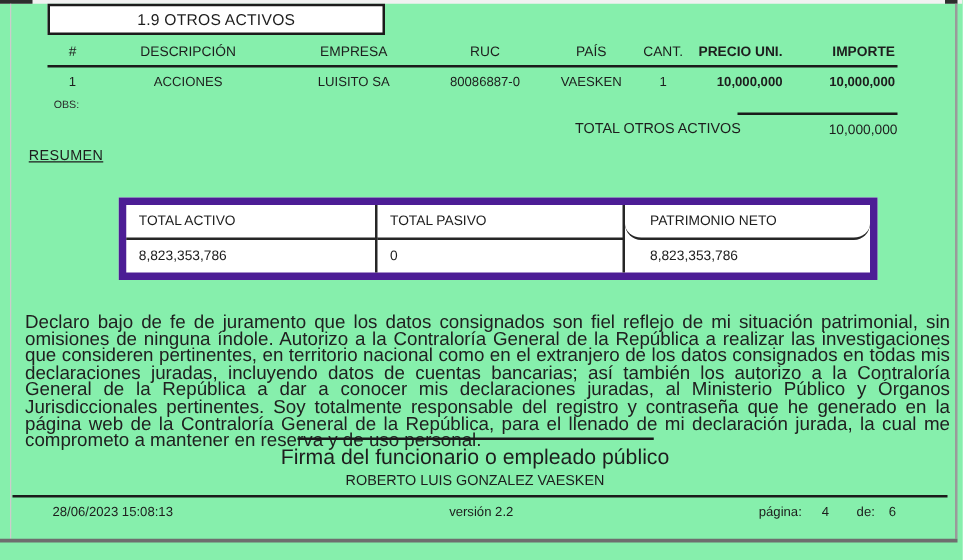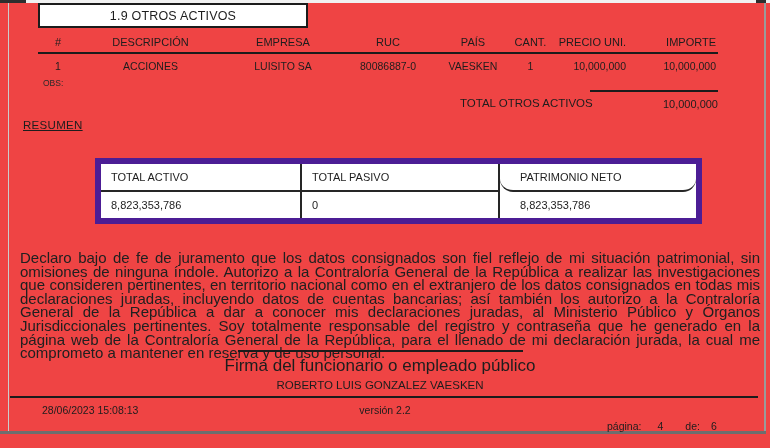--- a/index.html
+++ b/index.html
@@ -2,21 +2,21 @@
 <html><head>
 <meta charset="utf-8">
 <style>
   * { margin:0; padding:0; box-sizing:border-box; }
   html,body { width:770px; height:448px; }
   body {
     background:#ffffff;
     font-family:"Liberation Sans", "DejaVu Sans", sans-serif;
     color:#1d1d1d;
   }
-  .page { position:relative; width:770px; height:448px; background:#ef4444; overflow:hidden; }
+  .page { position:relative; width:770px; height:448px; background:#86efac; overflow:hidden; }
 
   
   .frame-top { position:absolute; left:0; top:0; width:770px; height:3px; background:#f1f1f1; }
   .frame-top-left-dark { position:absolute; left:0; top:0; width:26px; height:3px; background:#2e2e2e; }
   .frame-top-right-dark { position:absolute; left:756px; top:0; width:10px; height:3px; background:#2e2e2e; }
   .frame-left { position:absolute; left:8px; top:3px; width:1px; height:428px; background:#cccccc; }
   .frame-right { position:absolute; left:764px; top:3px; width:2px; height:428px; background:#9a9a9a; }
   .frame-bottom { position:absolute; left:0; top:431px; width:766px; height:3px; background:#6e6e6e; }
 
   
@@ -25,21 +25,21 @@
     border:2px solid #1b1b1b; display:flex; align-items:center; justify-content:center;
     font-size:12.5px; letter-spacing:.2px; background:#fff;
   }
 
   
   .assets-table { position:absolute; left:38px; top:36px; width:680px; }
   .ah-row { display:grid; grid-template-columns:40px 145px 120px 90px 80px 35px 80px 90px; }
   .header-row { font-size:11px; padding-bottom:4px; border-bottom:2px solid #1b1b1b; }
   .data-row { font-size:10.5px; padding-top:6px; }
   .cell-c { text-align:center; }
-  .cell-r { text-align:right; padding-right:2px; }
+  .cell-r { text-align:right; padding-right:2px;font-weight:bold; }
 
   .obs { position:absolute; left:43px; top:78px; font-size:8.5px; color:#2a2a2a; }
 
   .total-rule { position:absolute; left:590px; top:90px; width:128px; height:2px; background:#1b1b1b; }
   .total-label { position:absolute; left:460px; top:97px; font-size:11.5px; }
   .total-value { position:absolute; left:593px; top:98px; width:125px; text-align:right; font-size:11px; }
 
   .resumen-heading {
     position:absolute; left:23px; top:119px; font-size:11.5px;
     text-decoration:underline; letter-spacing:.3px;
@@ -62,21 +62,21 @@
   }
 
   .signature { position:absolute; left:205px; top:350px; width:350px; text-align:center; }
   .sig-line { width:285px; height:0; border-top:2px solid #1b1b1b; margin:0 auto; }
   .sig-caption { margin-top:4px; font-size:17px; }
   .sig-name { margin-top:3px; font-size:11.5px; }
 
   .footer-rule { position:absolute; left:10px; top:396px; width:748px; height:2px; background:#1b1b1b; }
   .footer-date { position:absolute; left:42px; top:404px; font-size:10.5px; }
   .footer-version { position:absolute; left:0; top:404px; width:770px; text-align:center; font-size:10.5px; }
-  .footer-pages { position:absolute; left:607px; top:420px; font-size:10.5px; display:flex; align-items:baseline; }
+  .footer-pages { position:absolute; left:607px; top:404px; font-size:10.5px; display:flex; align-items:baseline; }
   .footer-pages .pg-num { margin-left:16px; }
   .footer-pages .pg-de { margin-left:22px; }
   .footer-pages .pg-total { margin-left:11px; }
 </style>
 </head>
 <body>
 
 <div class="page">
 
   <div class="frame-top"></div>

